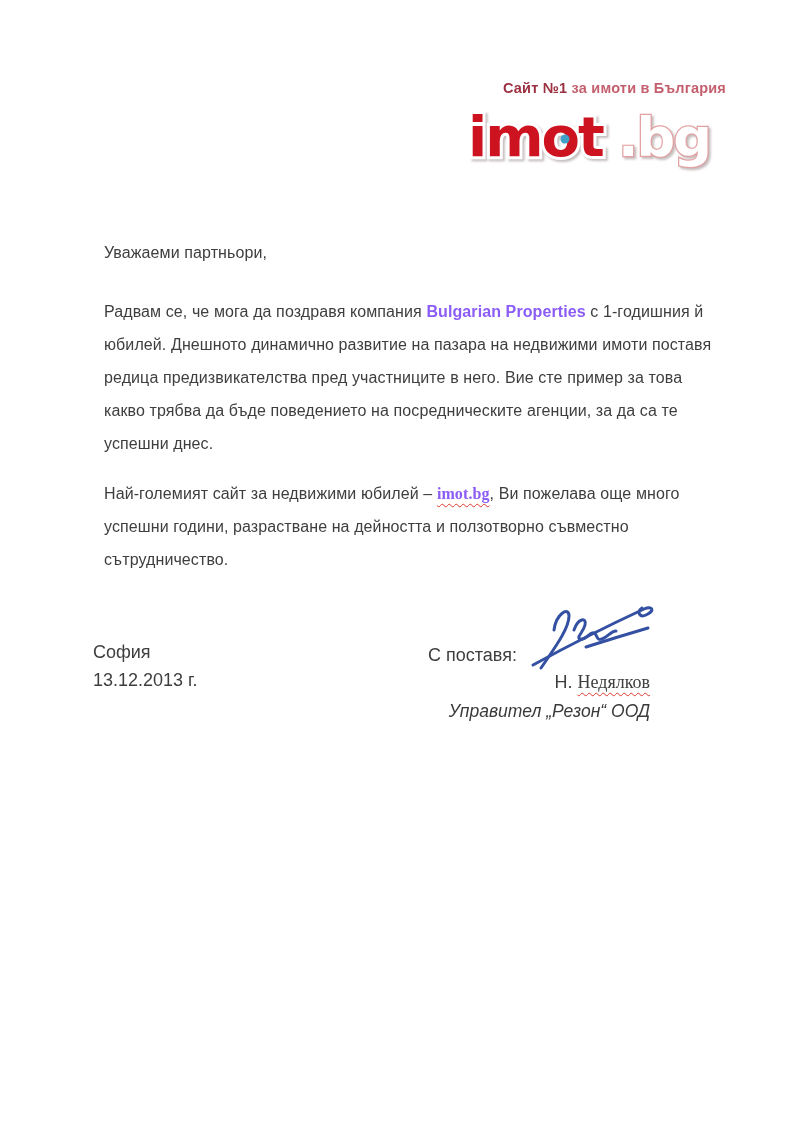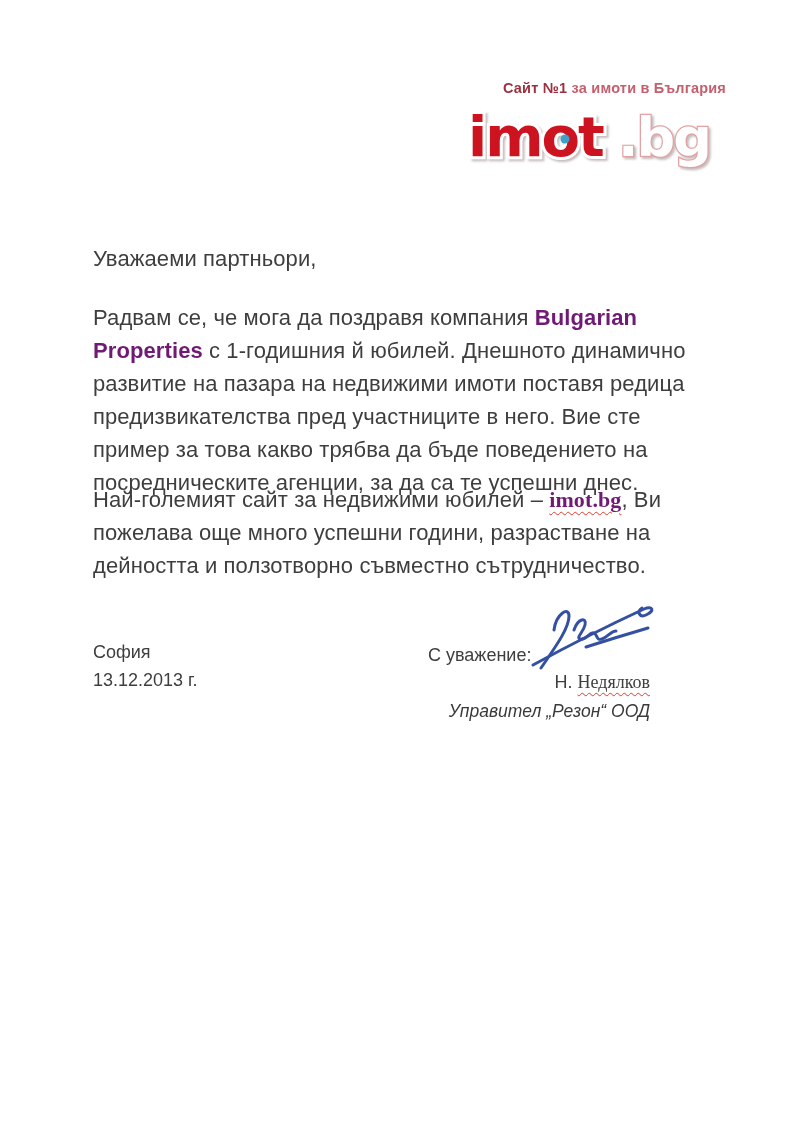--- a/index.html
+++ b/index.html
@@ -33,28 +33,28 @@
   }
   .wm-suffix {
     font-family: "DejaVu Sans", sans-serif;
     font-weight: bold; font-size: 54px;
     fill: #ffffff; stroke: #e2a2a4; stroke-width: 2.5px;
     paint-order: stroke; letter-spacing: -2px;
   }
 
   
   .letter-text {
-    left: 93px; width: 616px;
-    font-size: 22px; line-height: 33px;
+    left: 104px; width: 616px;
+    font-size: 16px; line-height: 33px;
     letter-spacing: 0.1px;
   }
   .greeting { top: 220px; }
   .para1 { top: 279px; }
   .para2 { top: 461px; }
-  .b { font-weight: bold; color: #701a75; }
+  .b { font-weight: bold; color: #8b5cf6; }
   .spellwavy {
     text-decoration-line: underline;
     text-decoration-style: wavy;
     text-decoration-color: #e03a2c;
     text-decoration-thickness: 1px;
     text-underline-offset: 4px;
     font-family: Liberation Serif, serif;
   }
 
   
@@ -80,21 +80,21 @@
 
 <p class="abs letter-text para1"><span>Радвам се, че мога да поздравя компания </span><span class="b">Bulgarian Properties</span><span> с 1-годишния й юбилей. Днешното динамично развитие на пазара на недвижими имоти поставя редица предизвикателства пред участниците в него. Вие сте пример за това какво трябва да бъде поведението на посредническите агенции, за да са те успешни днес.</span></p>
 
 <p class="abs letter-text para2"><span>Най-големият сайт за недвижими юбилей – </span><span class="b spellwavy">imot.bg</span><span>, Ви пожелава още много успешни години, разрастване на дейността и ползотворно съвместно сътрудничество.</span></p>
 
 <div class="abs city-date">
   <div>София</div>
   <div>13.12.2013 г.</div>
 </div>
 
-<div class="abs salutation">С уважение:</div>
+<div class="abs salutation">С поставя:</div>
 
 <svg class="abs signature-svg" width="140" height="80" viewBox="0 0 140 80">
   <g fill="none" stroke="#3350a2" stroke-width="3" stroke-linecap="round" stroke-linejoin="round">
     <path d="M30,36 C32,20 45,12 45,22 C45,33 35,48 17,74"></path>
     <path d="M50,36 C54,24 63,23 61,31 C59,39 52,43 56,45 C62,47 66,37 70,39 C74,41 72,47 78,45 C84,43 87,37 92,37"></path>
     <path d="M9,71 C42,53 92,28 120,15 C129,11 131,17 122,21 C116,24 112,18 118,14"></path>
     <path d="M62,53 C87,45 107,39 124,34"></path>
   </g>
 </svg>
 

